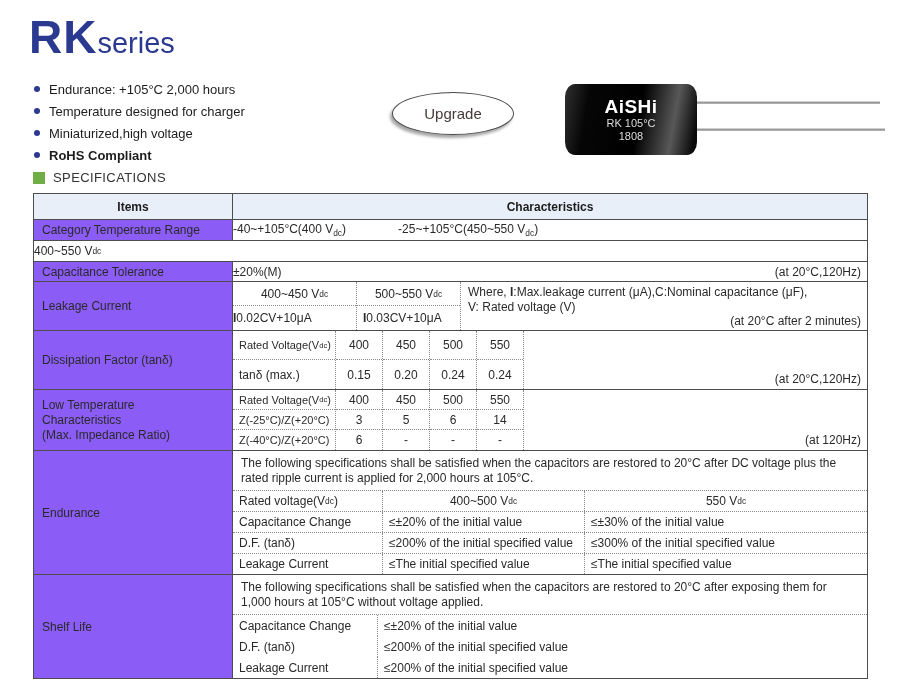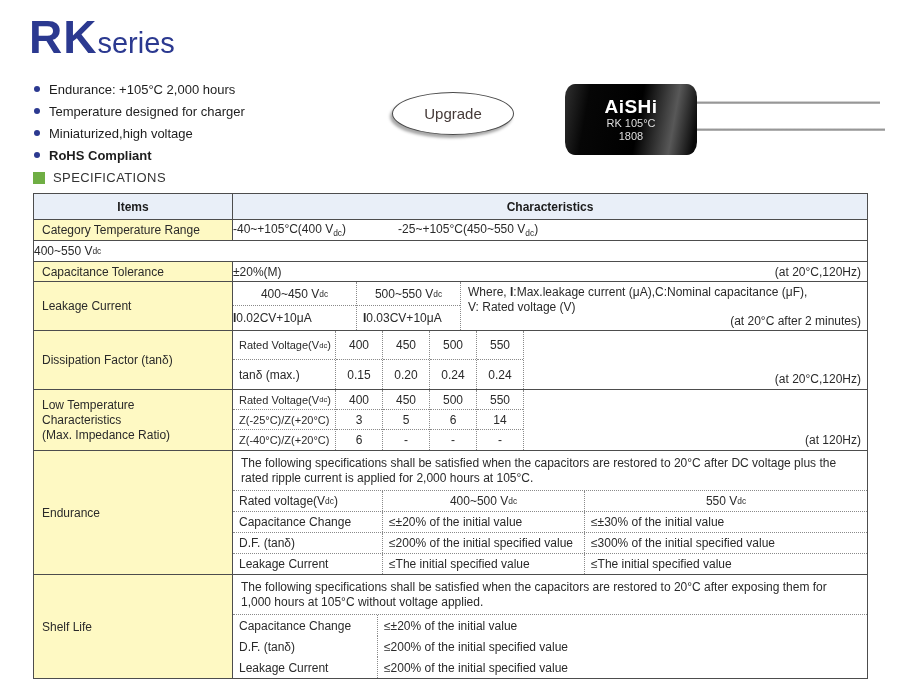--- a/index.html
+++ b/index.html
@@ -27,21 +27,21 @@
   .lead.top{left:128px;top:17px;width:187px;}
   .lead.bottom{left:128px;top:44px;width:192px;}
   .spec-head{position:absolute;left:33px;top:170px;display:flex;align-items:center;}
   .spec-square{width:12px;height:12px;background:#6fae44;margin-right:8px;}
   .spec-text{font-size:13px;color:#333;letter-spacing:.4px;}
 
   
   .tbl{position:absolute;left:33px;top:193px;width:833px;border:1px solid #4d4d4d;font-size:12px;color:#2a2a2a;}
   .band{display:flex;border-top:1px solid #4d4d4d;}
   .band.first{border-top:none;}
-  .items{width:199px;min-width:199px;background:#fef9c3;border-right:1px solid #4d4d4d;
+  .items{width:199px;min-width:199px;background:#8b5cf6;border-right:1px solid #4d4d4d;
          display:flex;align-items:center;padding-left:8px;box-sizing:border-box;}
   .items.multi{flex-direction:column;align-items:flex-start;justify-content:center;line-height:15px;}
   .items.hdr{justify-content:center;padding-left:0;font-weight:bold;background:#e9eff8;color:#1c1c1c;}
   .content{flex:1;min-width:0;box-sizing:border-box;}
   .c{display:flex;align-items:center;box-sizing:border-box;}
   .center{justify-content:center;}
   .dr{border-right:1px dotted #8a8a8a;}
   .db{border-bottom:1px dotted #8a8a8a;}
   .hdr-band{height:25px;}
   .chars{height:25px;background:#e9eff8;font-weight:bold;color:#1c1c1c;}

